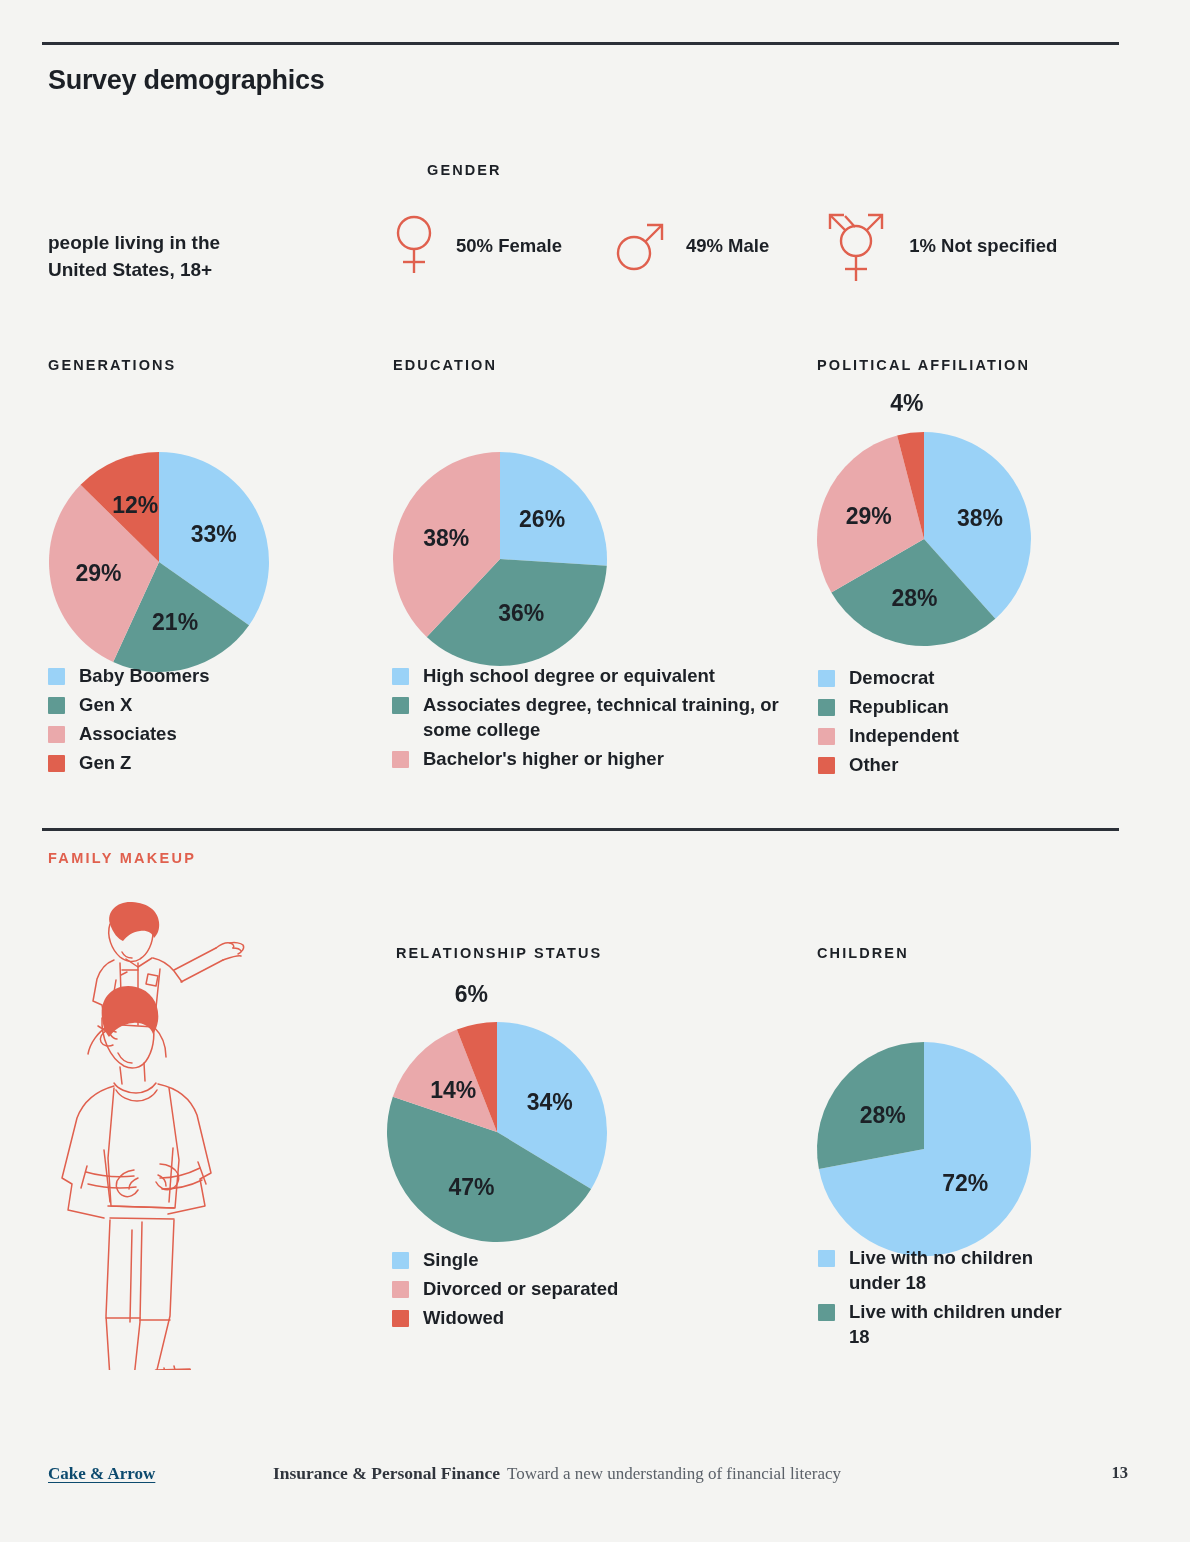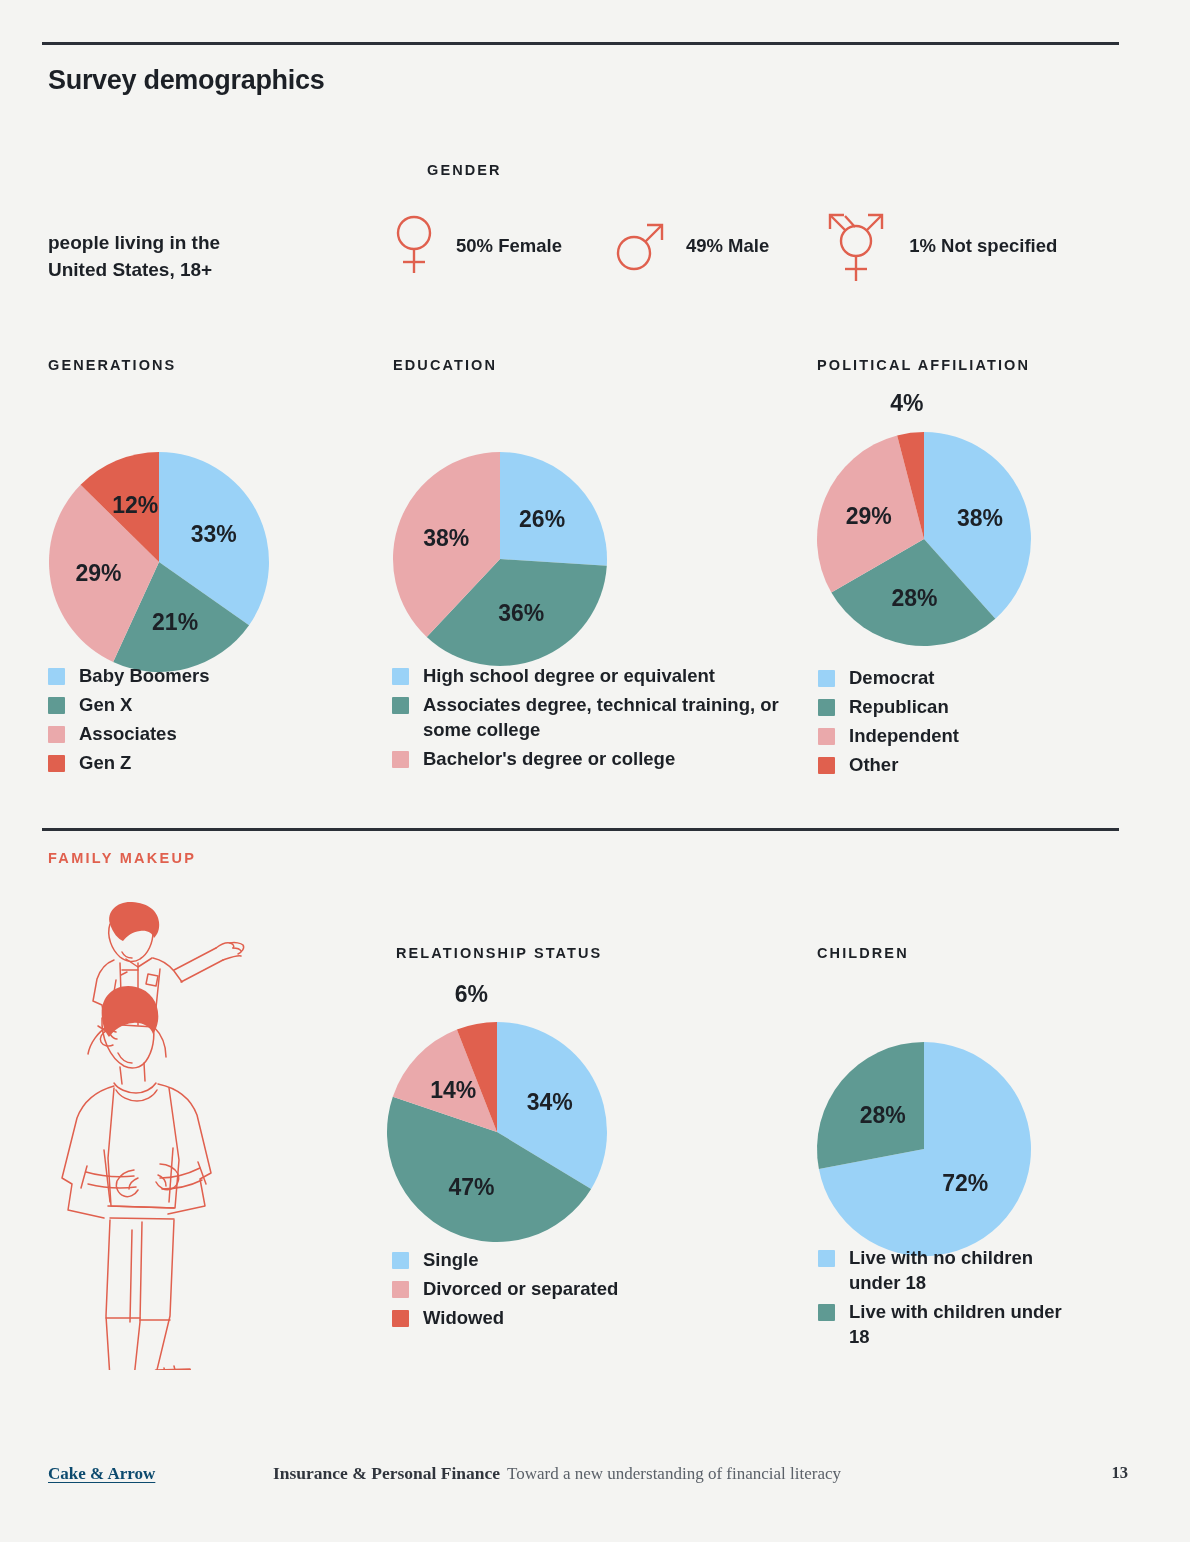--- a/index.html
+++ b/index.html
@@ -263,21 +263,21 @@
       <div class="legend-row">
         <span class="swatch" style="background: rgb(154, 210, 247);"></span>
         <span class="legend-text">High school degree or equivalent</span>
       </div>
       <div class="legend-row">
         <span class="swatch" style="background: rgb(95, 154, 147);"></span>
         <span class="legend-text">Associates degree, technical training, or some college</span>
       </div>
       <div class="legend-row">
         <span class="swatch" style="background: rgb(234, 169, 171);"></span>
-        <span class="legend-text">Bachelor's degree or college</span>
+        <span class="legend-text">Bachelor's higher or higher</span>
       </div>
     </div>
   <div class="legend lg-political">
       <div class="legend-row">
         <span class="swatch" style="background: rgb(154, 210, 247);"></span>
         <span class="legend-text">Democrat</span>
       </div>
       <div class="legend-row">
         <span class="swatch" style="background: rgb(95, 154, 147);"></span>
         <span class="legend-text">Republican</span>

